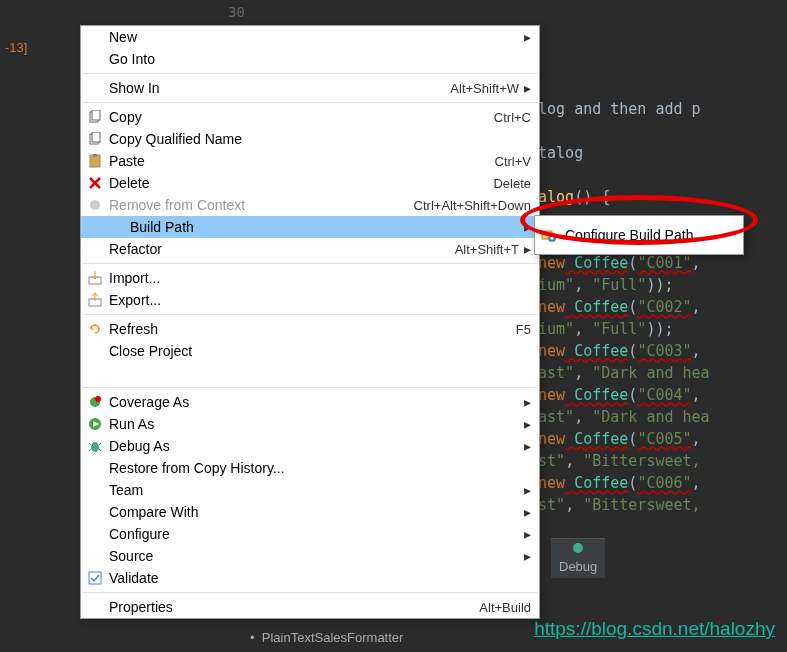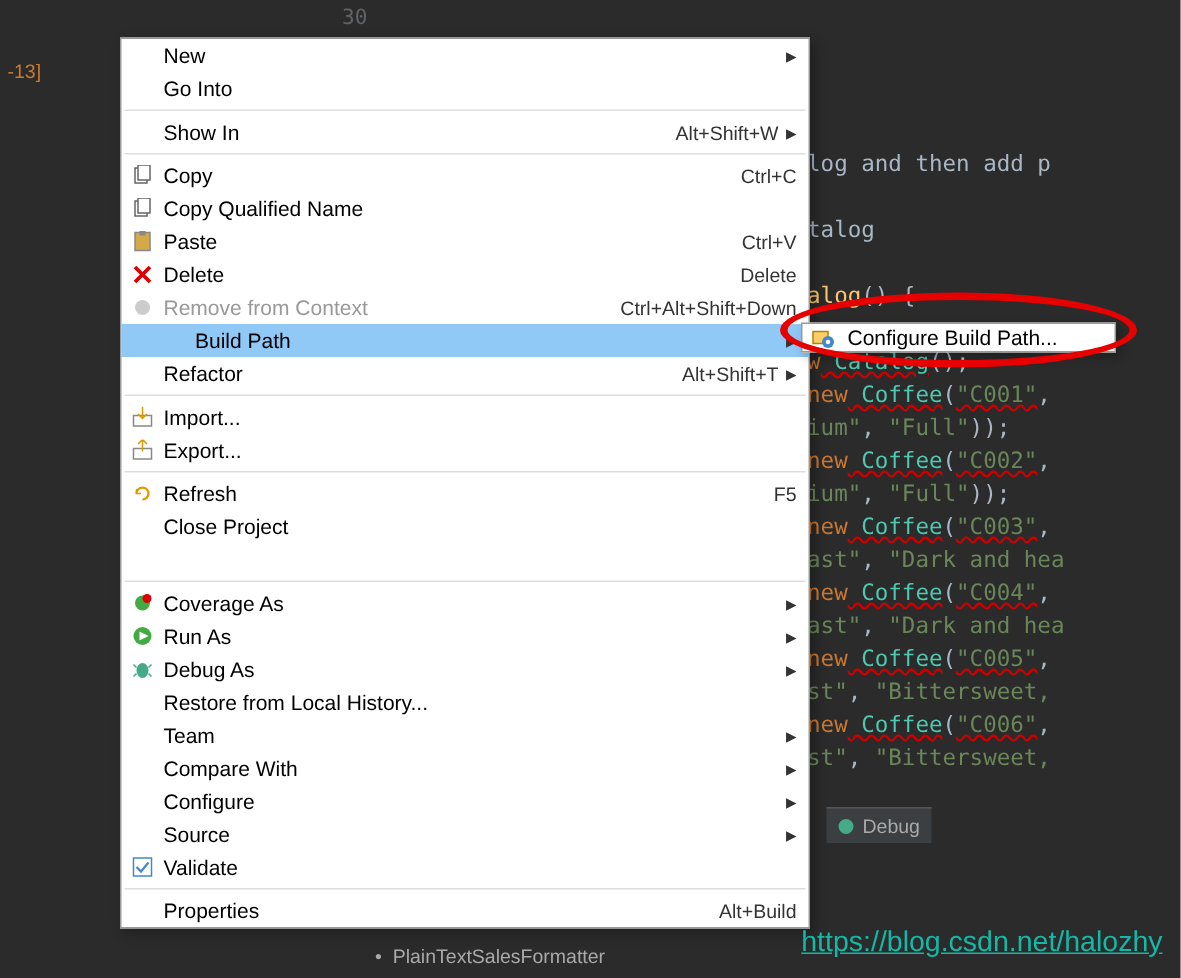--- a/index.html
+++ b/index.html
@@ -47,21 +47,21 @@
     .menu-item.selected { background: #90c8f6; gap: 21px; }
     .menu-item.disabled { color: #999; justify-content: center; }
     .mi-icon { width: 20px; height: 16px; display: flex; align-items: center; justify-content: center; flex-shrink: 0; }
     .mi-label { flex: 1; padding-left: 4px; }
     .mi-shortcut { color: #333; font-size: 13px; }
     .mi-arrow { width: 12px; text-align: right; color: #333; }
     .sep { height: 1px; background: #ddd; margin: 3px 2px; }
 
     .submenu {
       position: absolute; top: 215px; left: 534px;
-      width: 210px; height: 20px;
+      width: 210px; height: 40px;
       background: #fff;
       border: 1px solid #999;
       box-shadow: 3px 3px 8px rgba(0,0,0,0.3);
       display: flex; align-items: center;
       padding: 0 6px;
       color: #000;
     }
     .sub-icon { width: 18px; height: 16px; margin-right: 6px; }
     .highlight-oval {
       position: absolute; top: 195px; left: 520px;
@@ -71,20 +71,21 @@
       pointer-events: none;
     }
 
     .debug-tab {
       position: absolute; top: 538px; left: 551px;
       display: flex; align-items: center; gap: 6px;
       color: #aaa; font-size: 13px;
       border-top: 1px solid #555;
       padding: 4px 8px;
       background: #3c3f41;
+      flex-direction: column;
     }
     .debug-dot { width: 10px; height: 10px; border-radius: 50%; background: #4a8; }
 
     .left-bottom {
       position: absolute; top: 630px; left: 250px;
       color: #aaa; font-size: 13px;
     }
     .watermark {
       position: absolute; bottom: 12px; right: 12px;
       color: #14b8a6; font-size: 19px; text-decoration: underline;
@@ -267,21 +268,21 @@
         <svg width="14" height="14">
           <ellipse cx="7" cy="8" rx="4" ry="5" fill="#4a8"></ellipse>
           <path d="M3 6 L1 4 M11 6 L13 4 M3 10 L1 12 M11 10 L13 12" stroke="#4a8"></path>
         </svg>
       </span>
     <span class="mi-label">Debug As</span>
       <span class="mi-arrow">▸</span>
   </div>
   <div class="menu-item">
     <span class="mi-icon"></span>
-      <span class="mi-label">Restore from Local History...</span>
+      <span class="mi-label">Restore from Copy History...</span>
   </div>
   <div class="menu-item">
     <span class="mi-icon"></span>
       <span class="mi-label">Team</span>
       <span class="mi-arrow">▸</span>
   </div>
   <div class="menu-item">
     <span class="mi-icon"></span>
       <span class="mi-label">Compare With</span>
       <span class="mi-arrow">▸</span>

